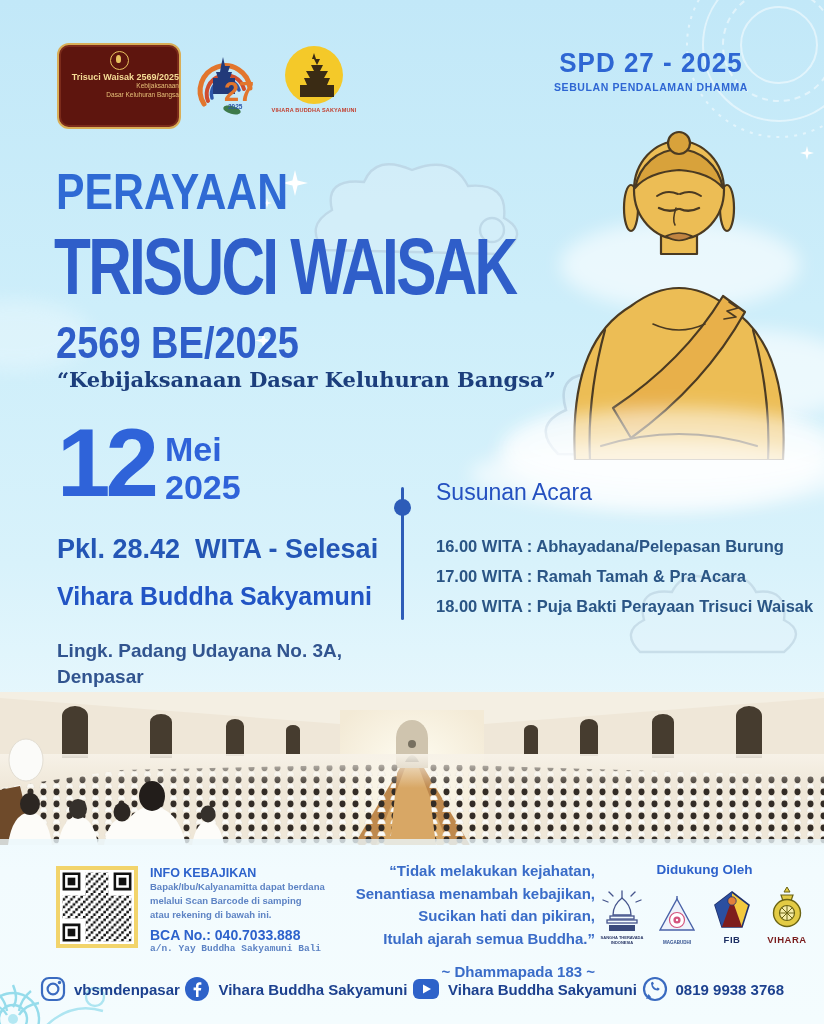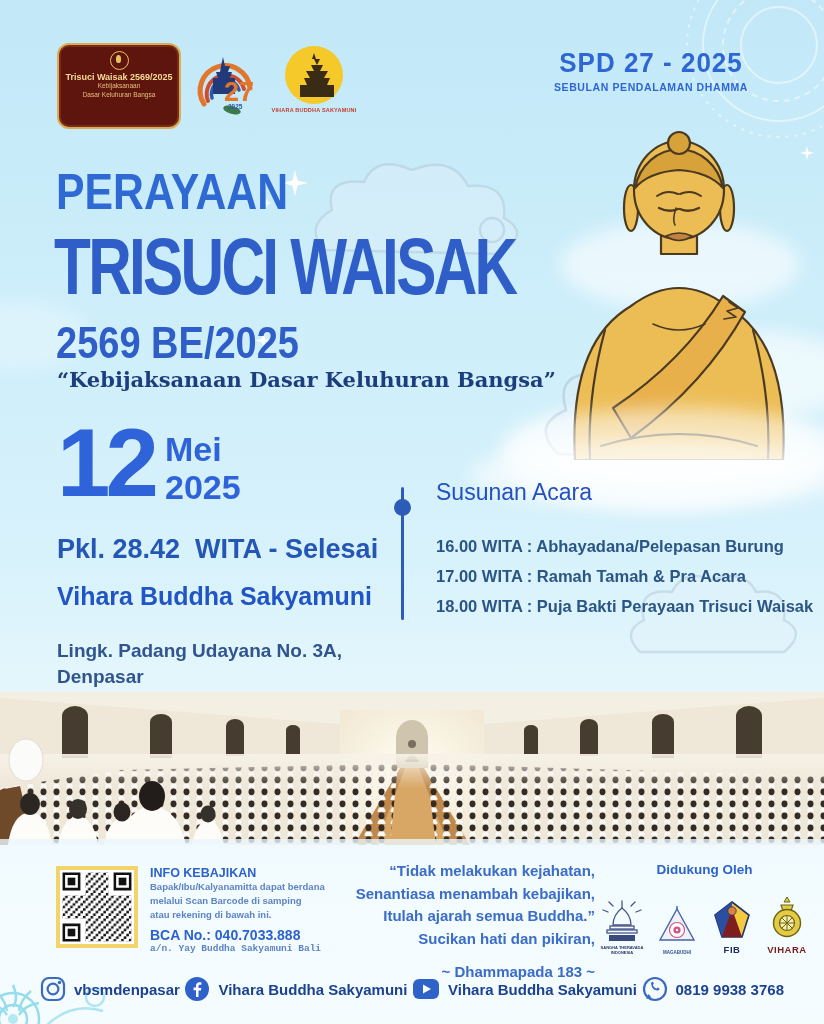--- a/index.html
+++ b/index.html
@@ -10,21 +10,21 @@
 
   
   .softcloud{position:absolute;background:rgba(255,255,255,.6);border-radius:50%;filter:blur(9px);}
   .cloudmotif{position:absolute;opacity:.65;}
   .mandala-tr{position:absolute;right:-55px;top:-55px;opacity:.5;}
   .mandala-bl{position:absolute;left:-25px;bottom:-18px;opacity:.9;}
   .sparkle{position:absolute;background:#fff;clip-path:polygon(50% 0,60% 40%,100% 50%,60% 60%,50% 100%,40% 60%,0 50%,40% 40%);filter:drop-shadow(0 0 3px #fff);}
 
   
   .plaque{left:57px;top:43px;width:124px;height:86px;background:#5e150e;border:2px solid #d9ae57;
-    border-radius:12px;box-shadow:inset 0 0 0 2px #7c2b1b;text-align:center;color:#f1d28a;padding-top:6px;box-sizing:border-box;}
+    border-radius:12px;box-shadow:inset 0 0 0 2px #7c2b1b;text-align:right;color:#f1d28a;padding-top:6px;box-sizing:border-box;}
   .plaque .emblem{width:17px;height:17px;border:1.5px solid #e9c25f;border-radius:50%;margin:0 auto 2px;position:relative;}
   .plaque .emblem::after{content:"";position:absolute;left:5px;top:3px;width:5px;height:8px;background:#e9c25f;border-radius:50% 50% 40% 40%;}
   .plaque .ptitle{font-size:9px;font-weight:bold;color:#f6dc96;}
   .plaque .pline{font-size:6.5px;color:#e6c078;line-height:1.35;}
   .spd27{left:188px;top:46px;}
   .viharalogo{left:266px;top:46px;width:96px;text-align:center;}
   .viharalogo .circ{width:58px;height:58px;border-radius:50%;background:#f4c929;margin:0 auto;display:flex;align-items:center;justify-content:center;}
   .viharalogo .cap{font-size:5.5px;font-weight:bold;color:#c23b2a;letter-spacing:.2px;margin-top:3px;}
 
   .spdtext{right:48px;top:48px;width:250px;text-align:center;color:#2e66d3;}
@@ -60,21 +60,21 @@
   .donate .dtitle{font-size:12.5px;font-weight:800;color:#2d62cc;}
   .donate .dline{font-size:9.5px;font-weight:600;color:#5d83c4;line-height:1.45;}
   .donate .dacct{font-size:14px;font-weight:800;color:#2d62cc;margin-top:6px;}
   .donate .dname{font-size:9.5px;font-weight:600;color:#5d83c4;font-family:Liberation Mono, monospace;}
 
   .quote{left:305px;top:860px;width:290px;text-align:right;color:#3a6cc8;}
   .quote .qline{font-size:15px;font-weight:800;line-height:1.5;}
   .quote .qsrc{font-size:15px;font-weight:800;margin-top:13px;}
 
   .supp{left:597px;top:862px;width:215px;text-align:center;}
-  .supp .stitle{font-size:13.5px;font-weight:800;color:#2d62cc;margin-bottom:19px;}
+  .supp .stitle{font-size:13.5px;font-weight:800;color:#2d62cc;margin-bottom:9px;}
   .supp .row{display:flex;justify-content:center;align-items:flex-end;gap:7px;}
   .supp .slogo{width:48px;}
   .supp .slabel{font-size:4px;font-weight:bold;color:#2a3766;line-height:1.2;}
   .supp .slabel.mid{font-size:4.5px;color:#33518f;}
   .supp .slabel.big{font-size:9.5px;color:#1d2f63;letter-spacing:.5px;}
   .supp .slabel.red{font-size:9.5px;color:#7a1d1d;letter-spacing:.5px;}
 
   .footer{left:40px;top:976px;width:744px;display:flex;justify-content:space-between;align-items:center;}
   .fitem{display:flex;align-items:center;gap:8px;color:#1c418f;font-size:15px;font-weight:700;}
 </style>
@@ -290,22 +290,22 @@
     <div class="dline">Bapak/Ibu/Kalyanamitta dapat berdana</div>
     <div class="dline">melalui Scan Barcode di samping</div>
     <div class="dline">atau rekening di bawah ini.</div>
     <div class="dacct">BCA No.: 040.7033.888</div>
     <div class="dname">a/n. Yay Buddha Sakyamuni Bali</div>
   </div>
 
   <div class="abs quote">
     <div class="qline">“Tidak melakukan kejahatan,</div>
     <div class="qline">Senantiasa menambah kebajikan,</div>
+    <div class="qline">Sucikan hati dan pikiran,</div>
     <div class="qline">Itulah ajarah semua Buddha.”</div>
-    <div class="qline">Sucikan hati dan pikiran,</div>
     <div class="qsrc">~ Dhammapada 183 ~</div>
   </div>
 
   <div class="abs supp">
     <div class="stitle">Didukung Oleh</div>
     <div class="row">
       <div class="slogo">
         <svg width="42" height="44" viewBox="0 0 42 44">
           <g stroke="#45548c" fill="none" stroke-width="1.3" stroke-linecap="round">
             <path d="M21,10 q-9,7 -9,17 h18 q0,-10 -9,-17 z"></path>

